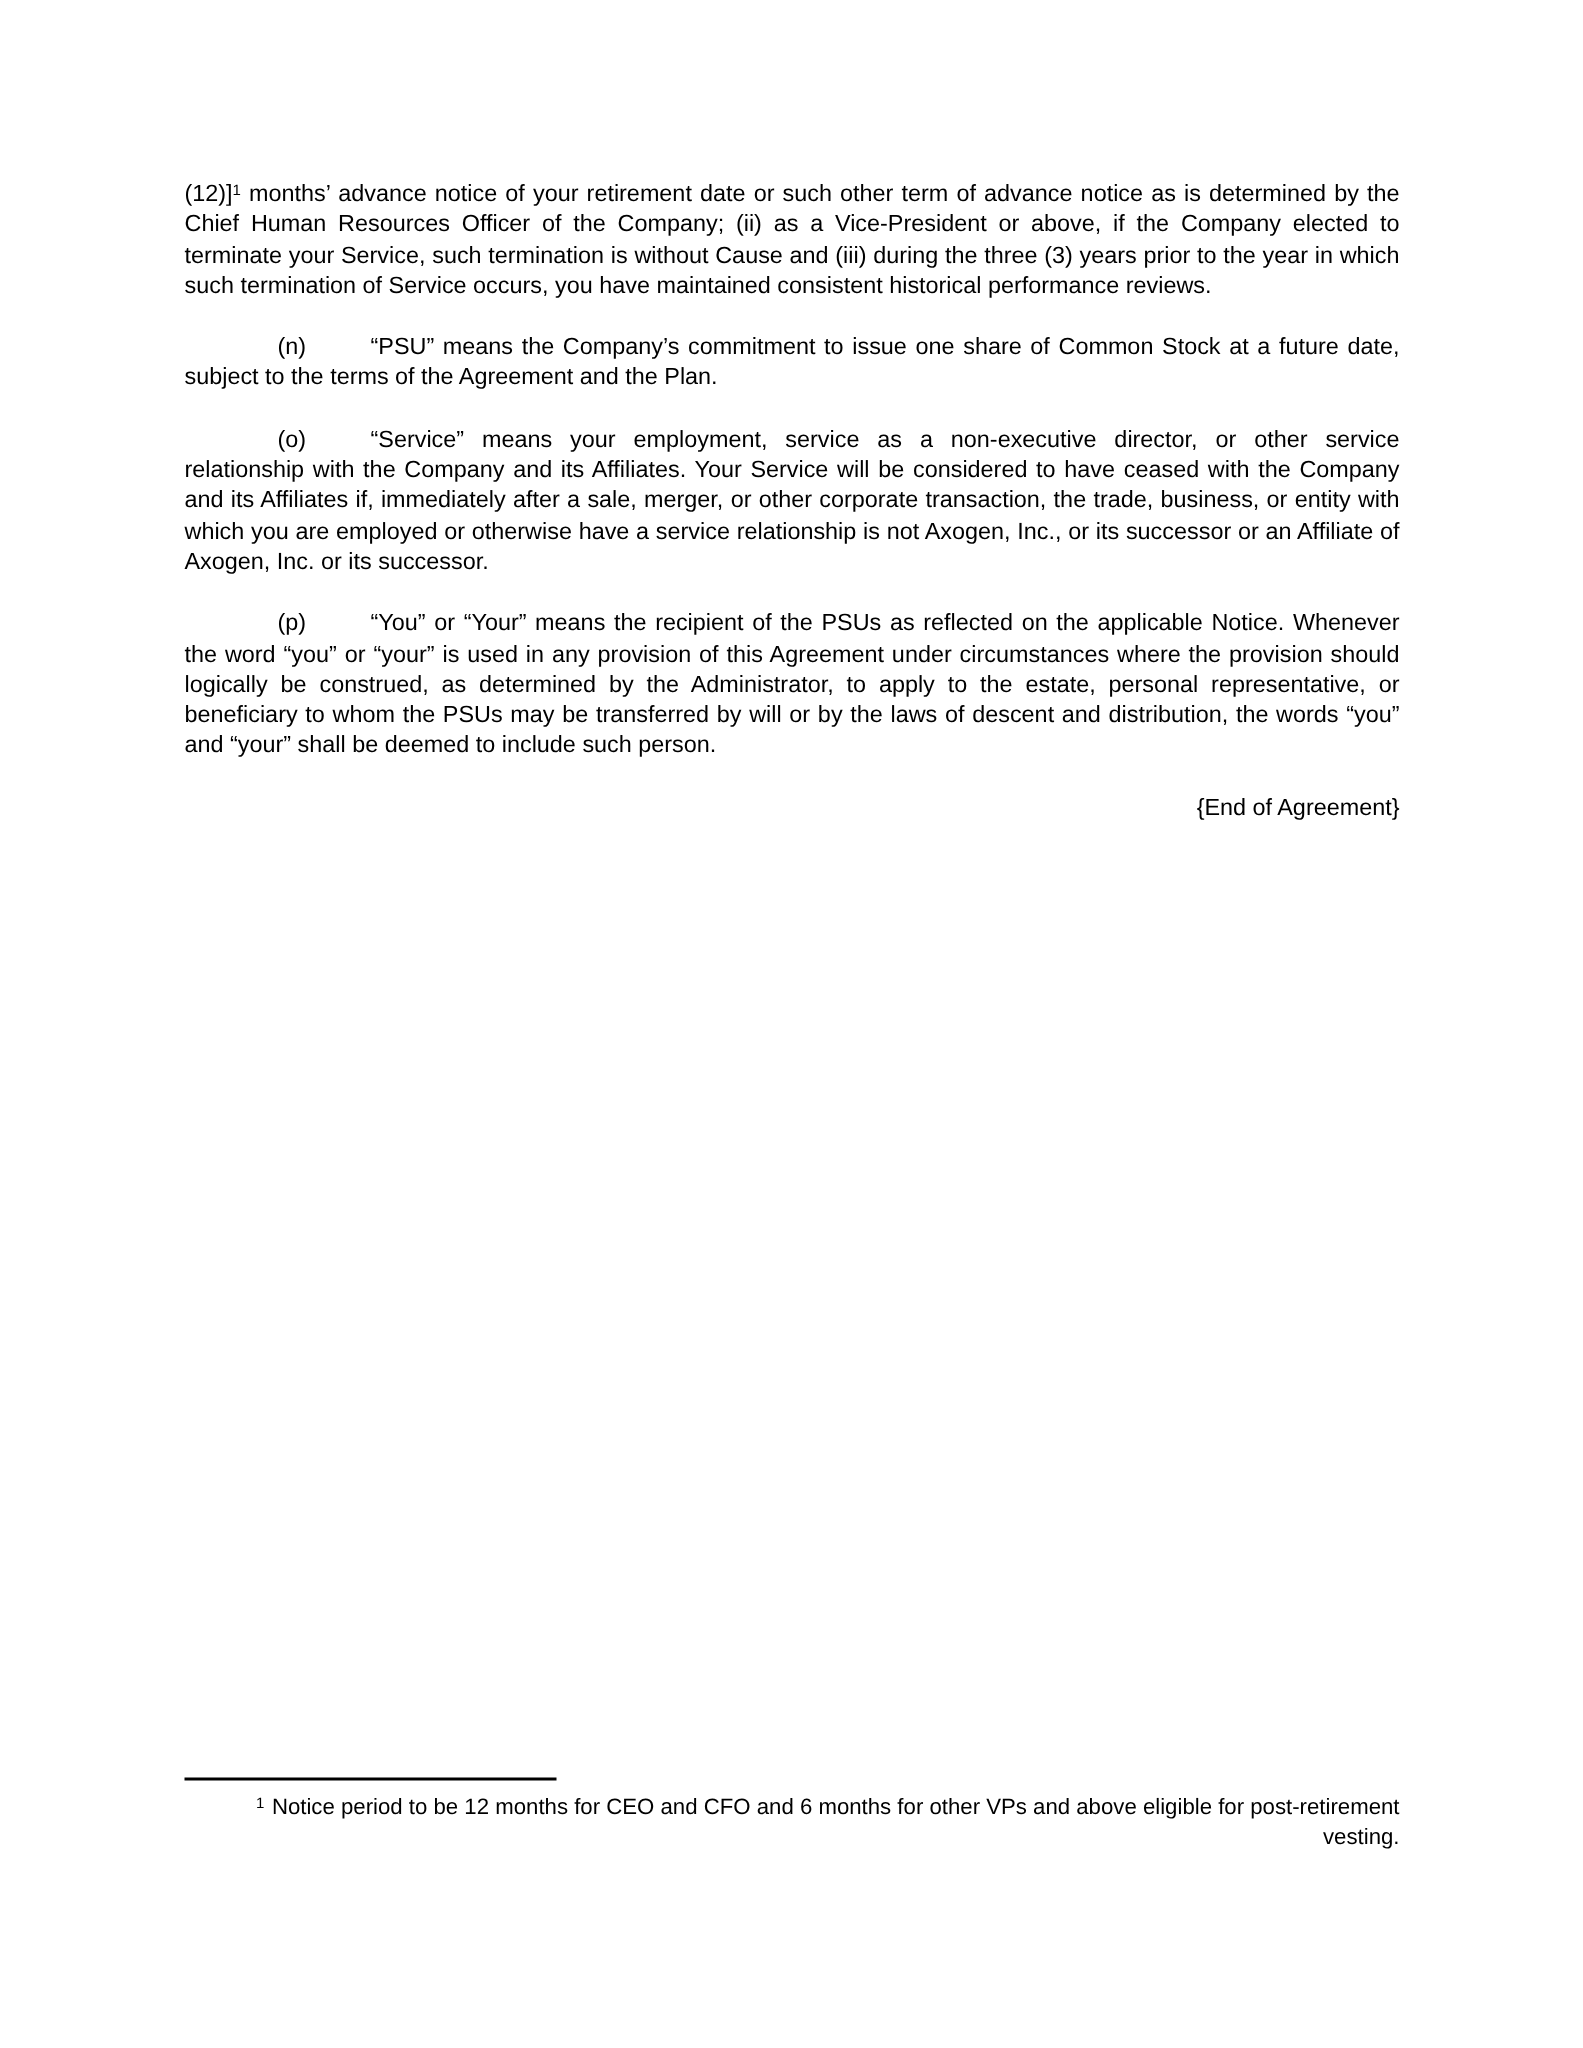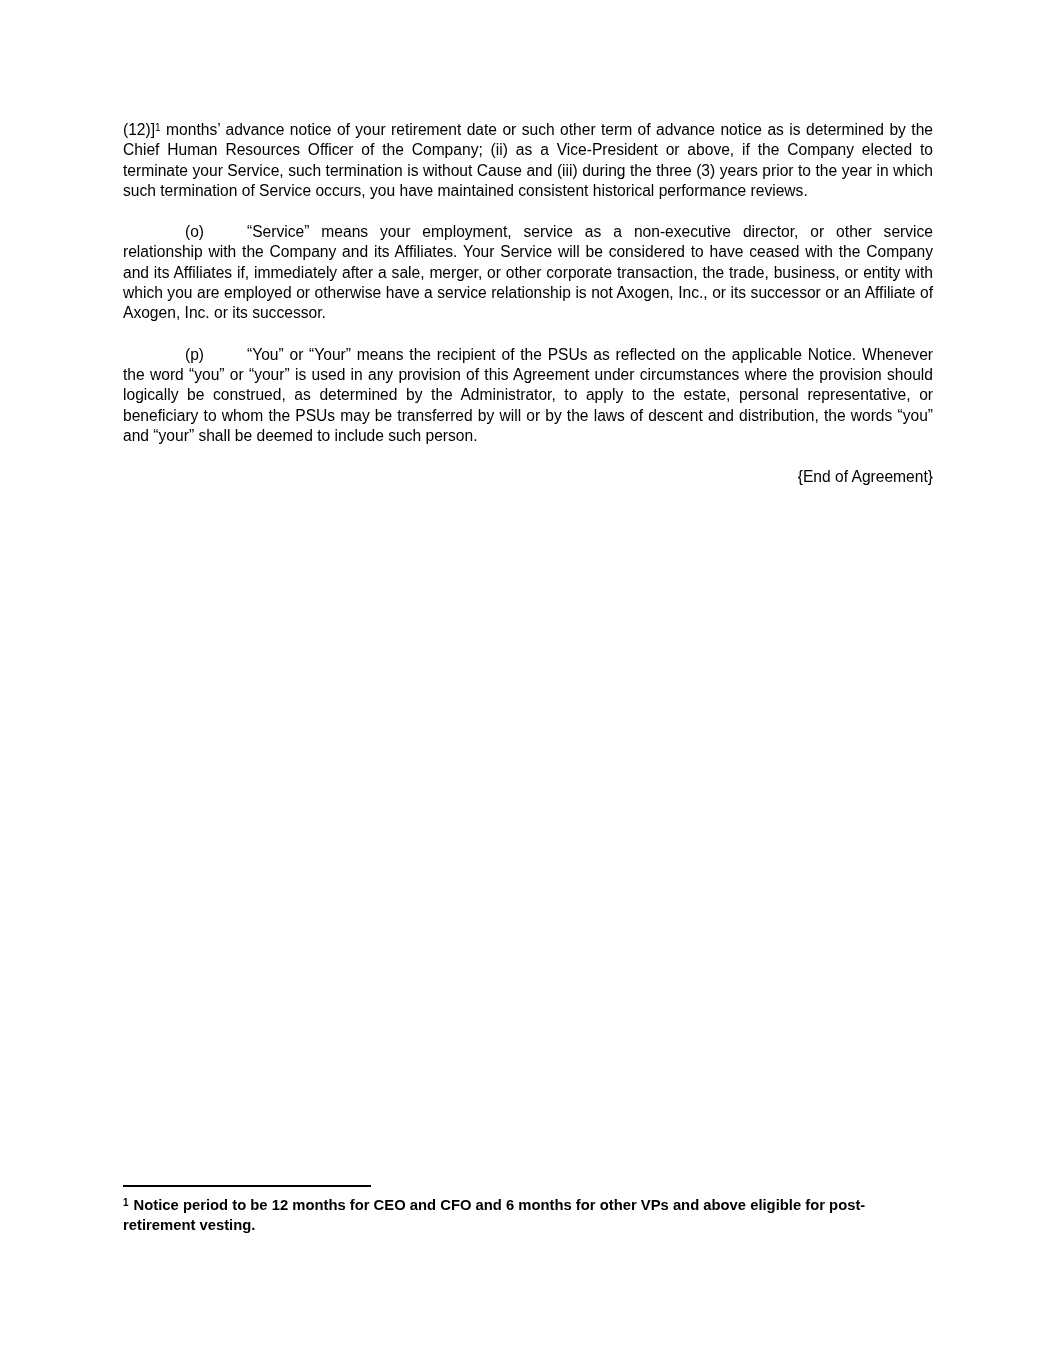--- a/index.html
+++ b/index.html
@@ -56,38 +56,38 @@
     width: 810px;
   }
   .footnote-rule {
     width: 248px;
     height: 0;
     border-top: 2px solid #000000;
     margin: 0 0 8px 0;
   }
   p.footnote {
     margin: 0;
-    text-align: left;
+    text-align: right;
     font-size: 14.8px;
     line-height: 20px;
-    font-weight: bold;
   }
   p.footnote sup.fn-ref {
     margin-right: 5px;
   }
 </style>
 </head>
 <body>
 
 <div class="page">
 
   <div class="body-text">
 
     <p class="para"><span>(12)]</span><sup class="fn-ref">1</sup><span> months’ advance notice of your retirement date or such other term of advance notice as is determined by the Chief Human Resources Officer of the Company; (ii) as a Vice-President or above, if the Company elected to terminate your Service, such termination is without Cause and (iii) during the three (3) years prior to the year in which such termination of Service occurs, you have maintained consistent historical performance reviews.</span></p>
 
+    <p class="para def"><span class="deflabel">(n)</span><span>“PSU” means the Company’s commitment to issue one share of Common Stock at a future date, subject to the terms of the Agreement and the Plan.</span></p>
 
     <p class="para def"><span class="deflabel">(o)</span><span>“Service” means your employment, service as a non-executive director, or other service relationship with the Company and its Affiliates. Your Service will be considered to have ceased with the Company and its Affiliates if, immediately after a sale, merger, or other corporate transaction, the trade, business, or entity with which you are employed or otherwise have a service relationship is not Axogen, Inc., or its successor or an Affiliate of Axogen, Inc. or its successor.</span></p>
 
     <p class="para def"><span class="deflabel">(p)</span><span>“You” or “Your” means the recipient of the PSUs as reflected on the applicable Notice. Whenever the word “you” or “your” is used in any provision of this Agreement under circumstances where the provision should logically be construed, as determined by the Administrator, to apply to the estate, personal representative, or beneficiary to whom the PSUs may be transferred by will or by the laws of descent and distribution, the words “you” and “your” shall be deemed to include such person.</span></p>
 
     <p class="end-marker">{End of Agreement}</p>
 
   </div>
 
   <div class="footnote-area">

